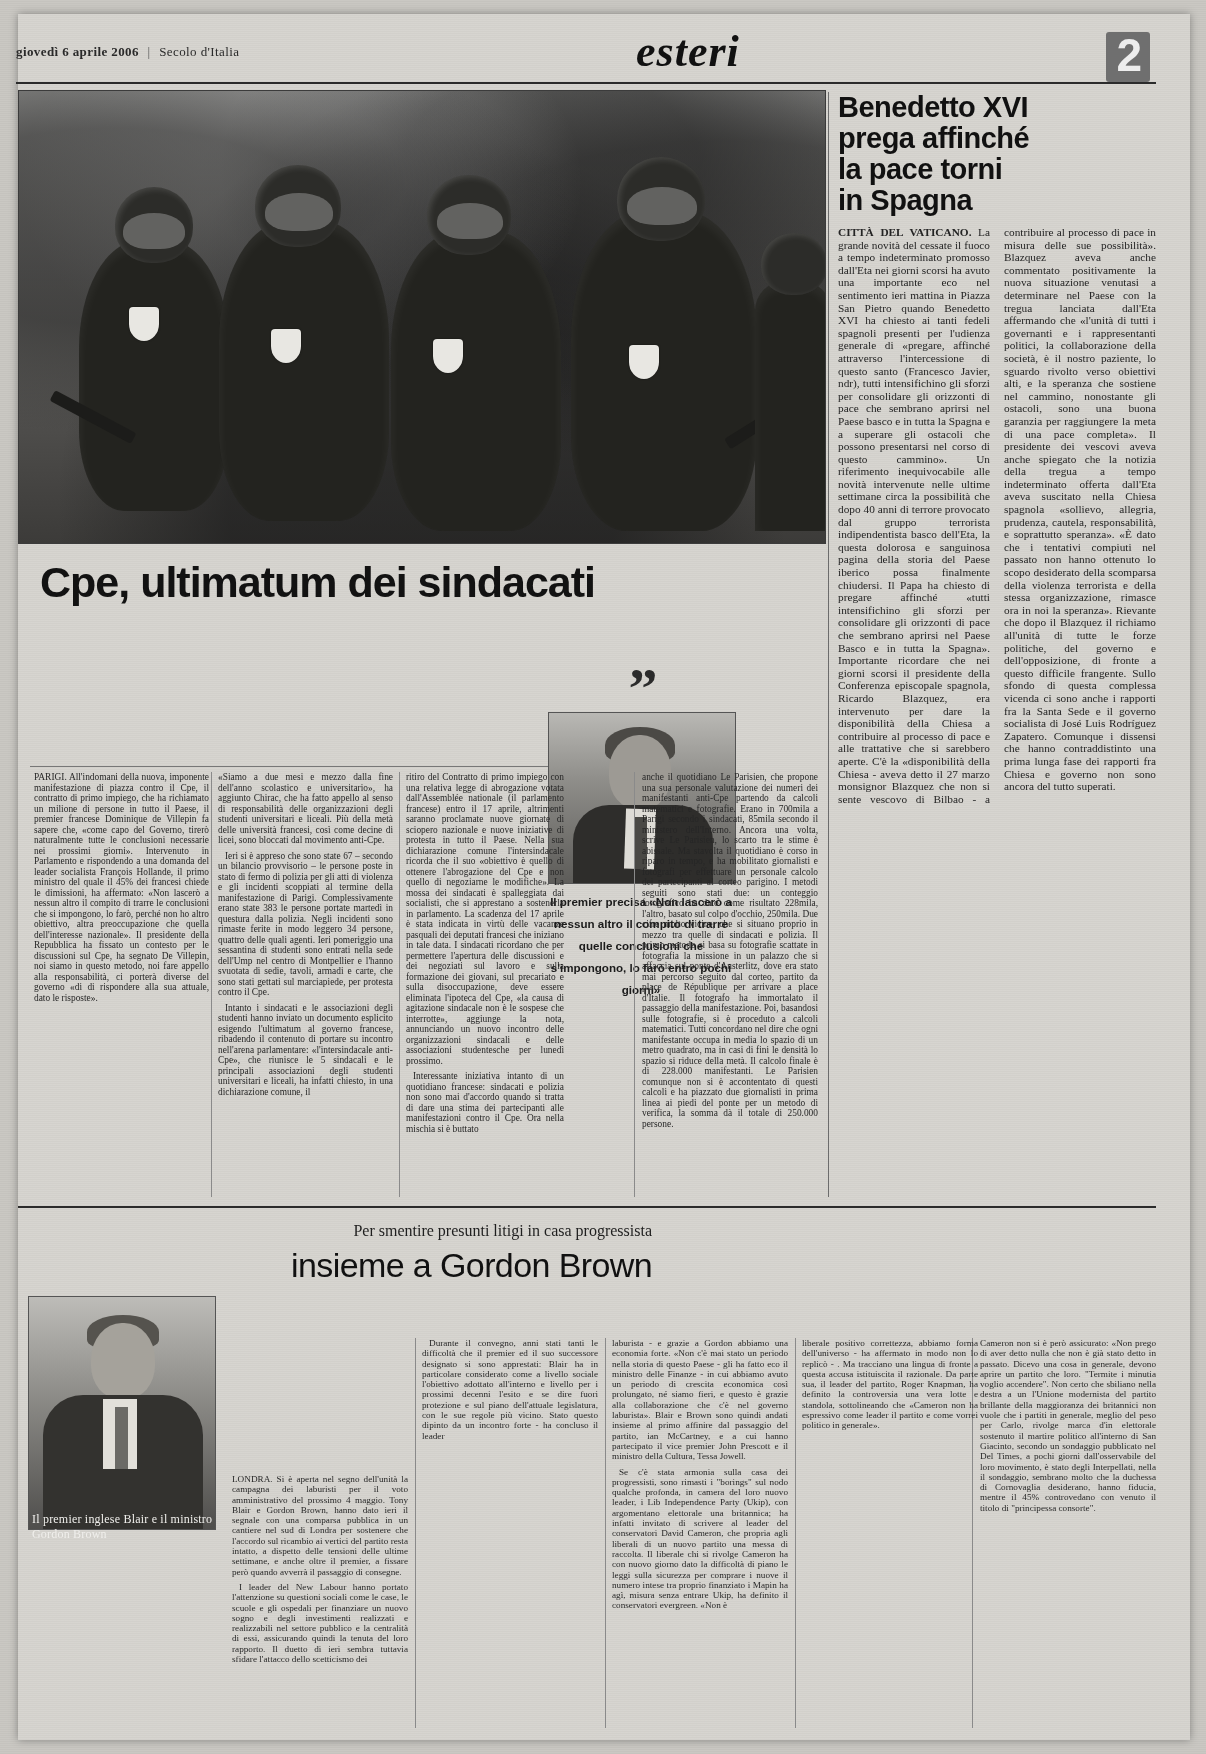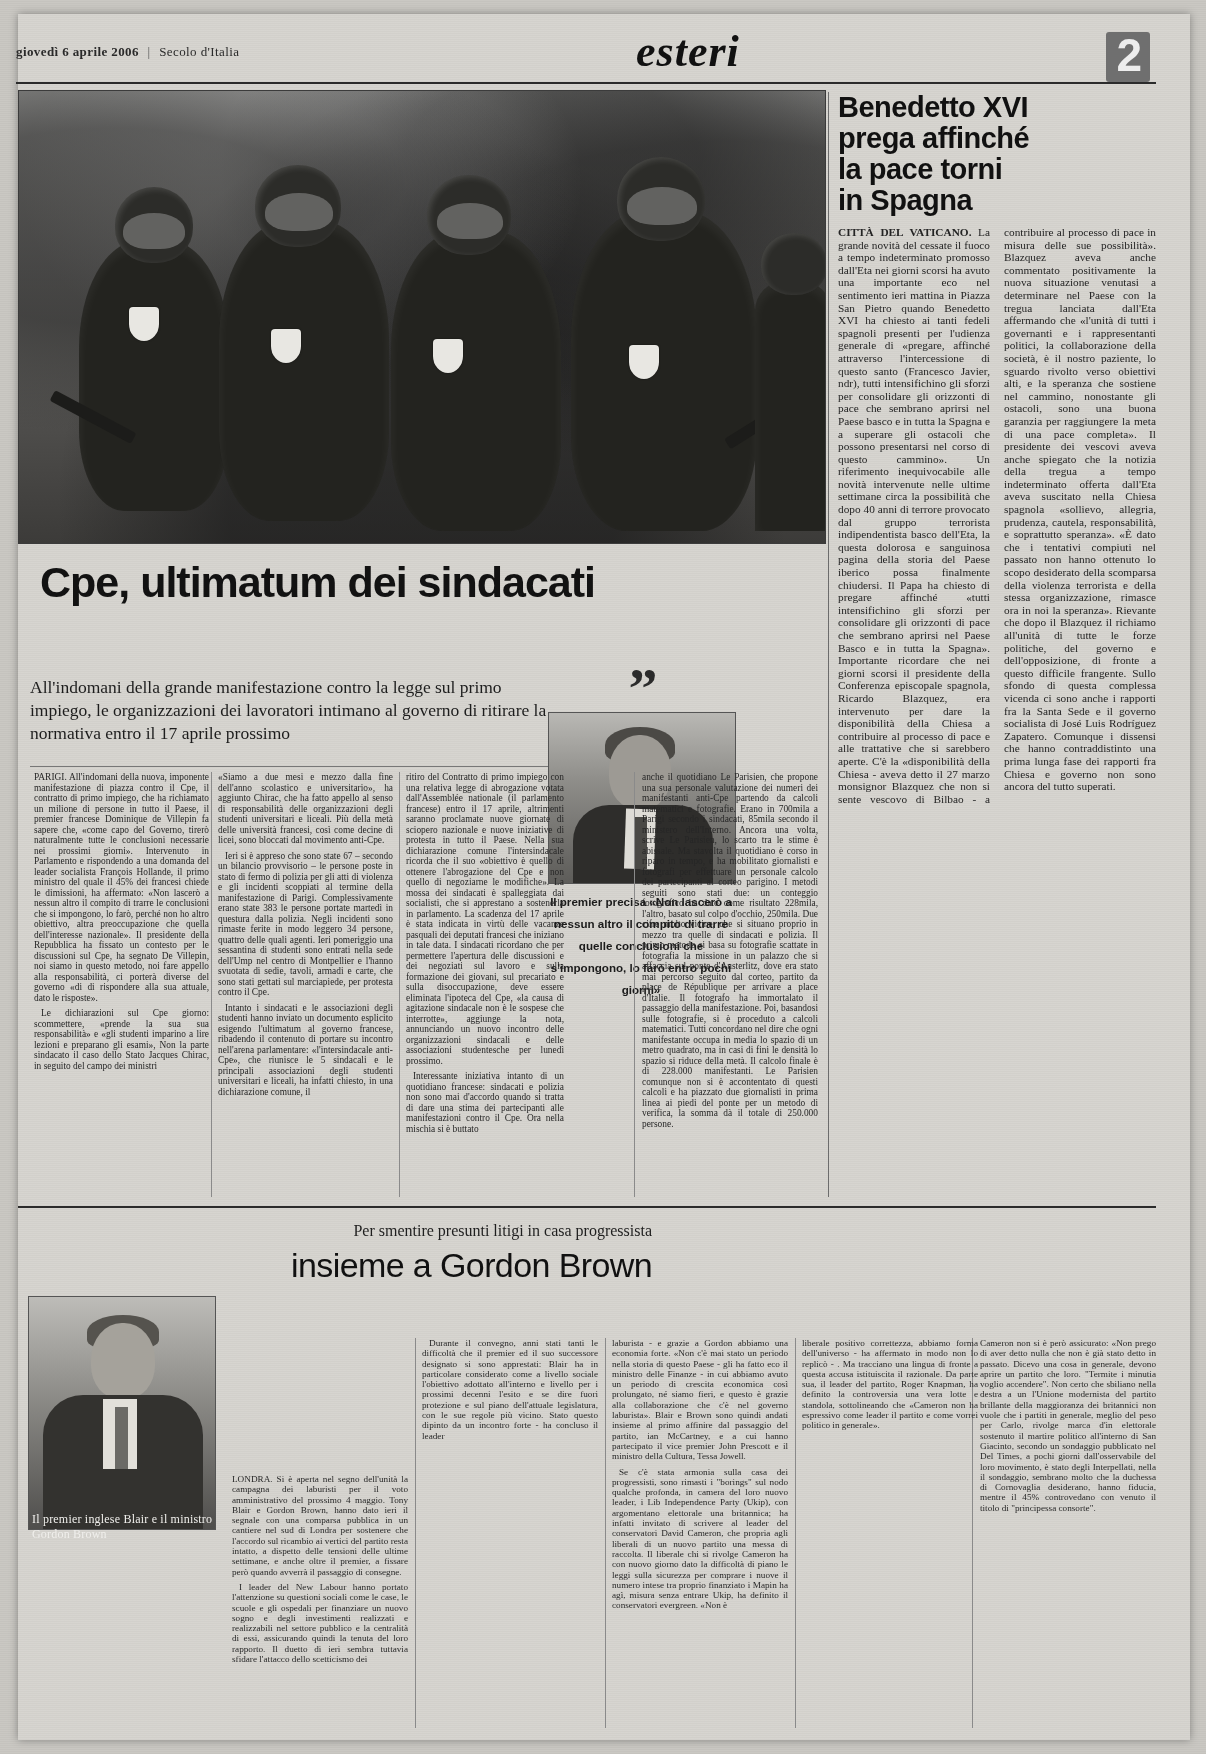--- a/index.html
+++ b/index.html
@@ -437,21 +437,20 @@
     </h2>
     <div class="rc-body">
       <span class="dateline">CITTÀ DEL VATICANO.</span>
       <span>La grande novità del cessate il fuoco a tempo indeterminato promosso dall'Eta nei giorni scorsi ha avuto una importante eco nel sentimento ieri mattina in Piazza San Pietro quando Benedetto XVI ha chiesto ai tanti fedeli spagnoli presenti per l'udienza generale di «pregare, affinché attraverso l'intercessione di questo santo (Francesco Javier, ndr), tutti intensifichino gli sforzi per consolidare gli orizzonti di pace che sembrano aprirsi nel Paese basco e in tutta la Spagna e a superare gli ostacoli che possono presentarsi nel corso di questo cammino». Un riferimento inequivocabile alle novità intervenute nelle ultime settimane circa la possibilità che dopo 40 anni di terrore provocato dal gruppo terrorista indipendentista basco dell'Eta, la questa dolorosa e sanguinosa pagina della storia del Paese iberico possa finalmente chiudersi. Il Papa ha chiesto di pregare affinché «tutti intensifichino gli sforzi per consolidare gli orizzonti di pace che sembrano aprirsi nel Paese Basco e in tutta la Spagna». Importante ricordare che nei giorni scorsi il presidente della Conferenza episcopale spagnola, Ricardo Blazquez, era intervenuto per dare la disponibilità della Chiesa a contribuire al processo di pace e alle trattative che si sarebbero aperte. C'è la «disponibilità della Chiesa - aveva detto il 27 marzo monsignor Blazquez che non si sente vescovo di Bilbao - a contribuire al processo di pace in misura delle sue possibilità». Blazquez aveva anche commentato positivamente la nuova situazione venutasi a determinare nel Paese con la tregua lanciata dall'Eta affermando che «l'unità di tutti i governanti e i rappresentanti politici, la collaborazione della società, è il nostro paziente, lo sguardo rivolto verso obiettivi alti, e la speranza che sostiene nel cammino, nonostante gli ostacoli, sono una buona garanzia per raggiungere la meta di una pace completa». Il presidente dei vescovi aveva anche spiegato che la notizia della tregua a tempo indeterminato offerta dall'Eta aveva suscitato nella Chiesa spagnola «sollievo, allegria, prudenza, cautela, responsabilità, e soprattutto speranza». «È dato che i tentativi compiuti nel passato non hanno ottenuto lo scopo desiderato della scomparsa della violenza terrorista e della stessa organizzazione, rimasce ora in noi la speranza». Rievante che dopo il Blazquez il richiamo all'unità di tutte le forze politiche, del governo e dell'opposizione, di fronte a questo difficile frangente. Sullo sfondo di questa complessa vicenda ci sono anche i rapporti fra la Santa Sede e il governo socialista di José Luis Rodríguez Zapatero. Comunque i dissensi che hanno contraddistinto una prima lunga fase dei rapporti fra Chiesa e governo non sono ancora del tutto superati.</span>
     </div>
   </div>
 
   <div class="headline">
     <div>Cpe, ultimatum dei sindacati</div>
   </div>
-  <div class="subhead">All'indomani della grande manifestazione contro la legge sul primo impiego, le organizzazioni dei lavoratori intimano al governo di ritirare la normativa entro il 17 aprile prossimo</div>
   <div class="rule-under-sub"></div>
 
   <div class="premier">
     <div class="quotemark">”</div>
     <div class="premier-photo">
       <div class="pp-hair"></div>
       <div class="pp-head"></div>
       <div class="pp-body"></div>
       <div class="pp-shirt"></div>
       <div class="pp-tie"></div>
@@ -459,21 +458,20 @@
     <div class="premier-cap">Il premier precisa «Non lascerò a nessun altro il compito di trarre quelle conclusioni che s'impongono, lo farò entro pochi giorni»</div>
   </div>
 
   <div class="colwrap">
     <div class="vr" style="left:181px;"></div>
     <div class="vr" style="left:369px;"></div>
     <div class="vr" style="left:604px;"></div>
 
     <div class="col c1">
       <p class="first">PARIGI. All'indomani della nuova, imponente manifestazione di piazza contro il Cpe, il contratto di primo impiego, che ha richiamato un milione di persone in tutto il Paese, il premier francese Dominique de Villepin fa sapere che, «come capo del Governo, tirerò naturalmente tutte le conclusioni necessarie nei prossimi giorni». Intervenuto in Parlamento e rispondendo a una domanda del leader socialista François Hollande, il primo ministro del quale il 45% dei francesi chiede le dimissioni, ha affermato: «Non lascerò a nessun altro il compito di trarre le conclusioni che si impongono, lo farò, perché non ho altro obiettivo, altra preoccupazione che quella dell'interesse nazionale». Il presidente della Repubblica ha fissato un contesto per le discussioni sul Cpe, ha segnato De Villepin, noi siamo in questo metodo, noi fare appello alla responsabilità, ci porterà diverse del governo «di di rispondere alla sua attuale, dato le risposte».</p>
-      <p>Le dichiarazioni sul Cpe giorno: scommettere, «prende la sua sua responsabilità» e «gli studenti imparino a lire lezioni e preparano gli esami», Non la parte sindacato il caso dello Stato Jacques Chirac, in seguito del campo dei ministri</p>
     </div>
     <div class="col c2">
       <p class="first">«Siamo a due mesi e mezzo dalla fine dell'anno scolastico e universitario», ha aggiunto Chirac, che ha fatto appello al senso di responsabilità delle organizzazioni degli studenti universitari e liceali. Più della metà delle università francesi, così come decine di licei, sono bloccati dal movimento anti-Cpe.</p>
       <p>Ieri si è appreso che sono state 67 – secondo un bilancio provvisorio – le persone poste in stato di fermo di polizia per gli atti di violenza e gli incidenti scoppiati al termine della manifestazione di Parigi. Complessivamente erano state 383 le persone portate martedì in questura dalla polizia. Negli incidenti sono rimaste ferite in modo leggero 34 persone, quattro delle quali agenti. Ieri pomeriggio una sessantina di studenti sono entrati nella sede dell'Ump nel centro di Montpellier e l'hanno svuotata di sedie, tavoli, armadi e carte, che sono stati gettati sul marciapiede, per protesta contro il Cpe.</p>
       <p>Intanto i sindacati e le associazioni degli studenti hanno inviato un documento esplicito esigendo l'ultimatum al governo francese, ribadendo il contenuto di portare su incontro nell'arena parlamentare: «l'intersindacale anti-Cpe», che riunisce le 5 sindacali e le principali associazioni degli studenti universitari e liceali, ha infatti chiesto, in una dichiarazione comune, il</p>
     </div>
     <div class="col c3">
       <p class="first">ritiro del Contratto di primo impiego con una relativa legge di abrogazione votata dall'Assemblée nationale (il parlamento francese) entro il 17 aprile, altrimenti saranno proclamate nuove giornate di sciopero nazionale e nuove iniziative di protesta in tutto il Paese. Nella sua dichiarazione comune l'intersindacale ricorda che il suo «obiettivo è quello di ottenere l'abrogazione del Cpe e non quello di negoziarne le modifiche». La mossa dei sindacati è spalleggiata dai socialisti, che si apprestano a sostenerla in parlamento. La scadenza del 17 aprile è stata indicata in virtù delle vacanze pasquali dei deputati francesi che iniziano in tale data. I sindacati ricordano che per permettere l'apertura delle discussioni e dei negoziati sul lavoro e sulla formazione dei giovani, sul precariato e sulla disoccupazione, deve essere eliminata l'ipoteca del Cpe, «la causa di agitazione sindacale non è le sospese che interrotte», aggiunge la nota, annunciando un nuovo incontro delle organizzazioni sindacali e delle associazioni studentesche per lunedì prossimo.</p>
       <p>Interessante iniziativa intanto di un quotidiano francese: sindacati e polizia non sono mai d'accordo quando si tratta di dare una stima dei partecipanti alle manifestazioni contro il Cpe. Ora nella mischia si è buttato</p>
     </div>

